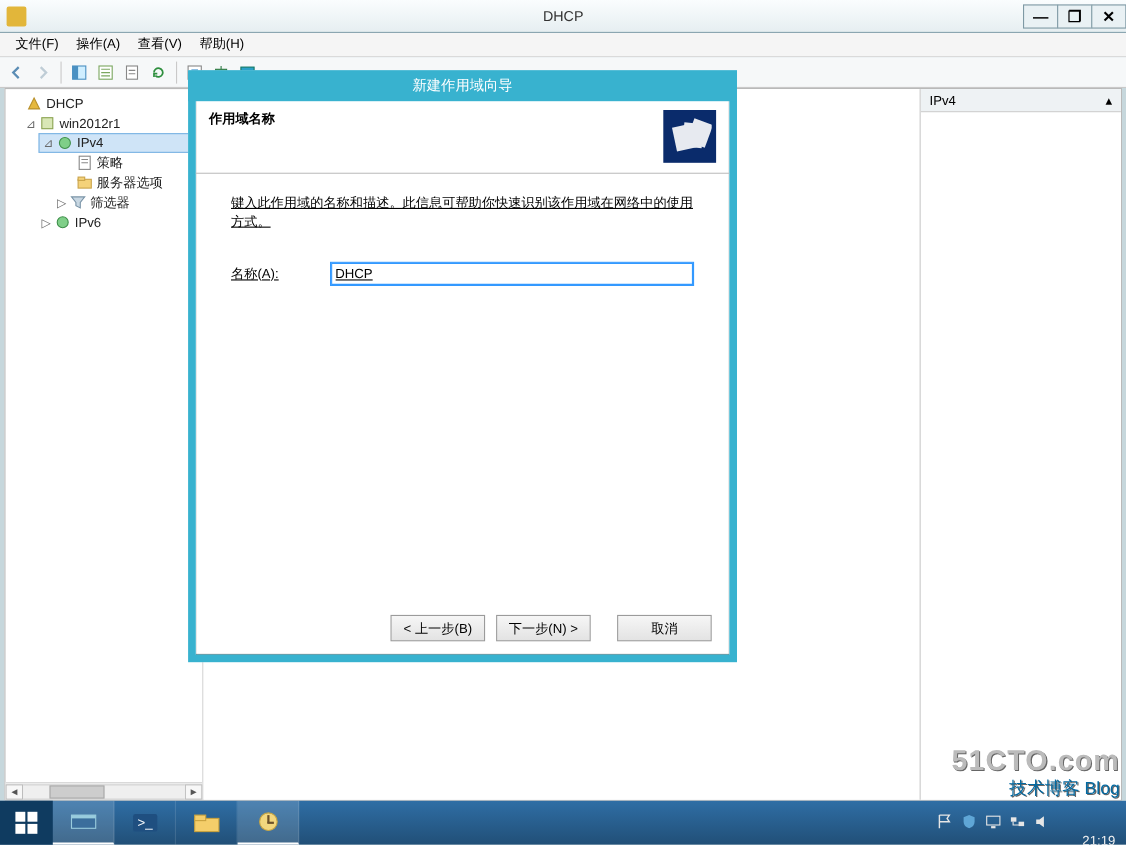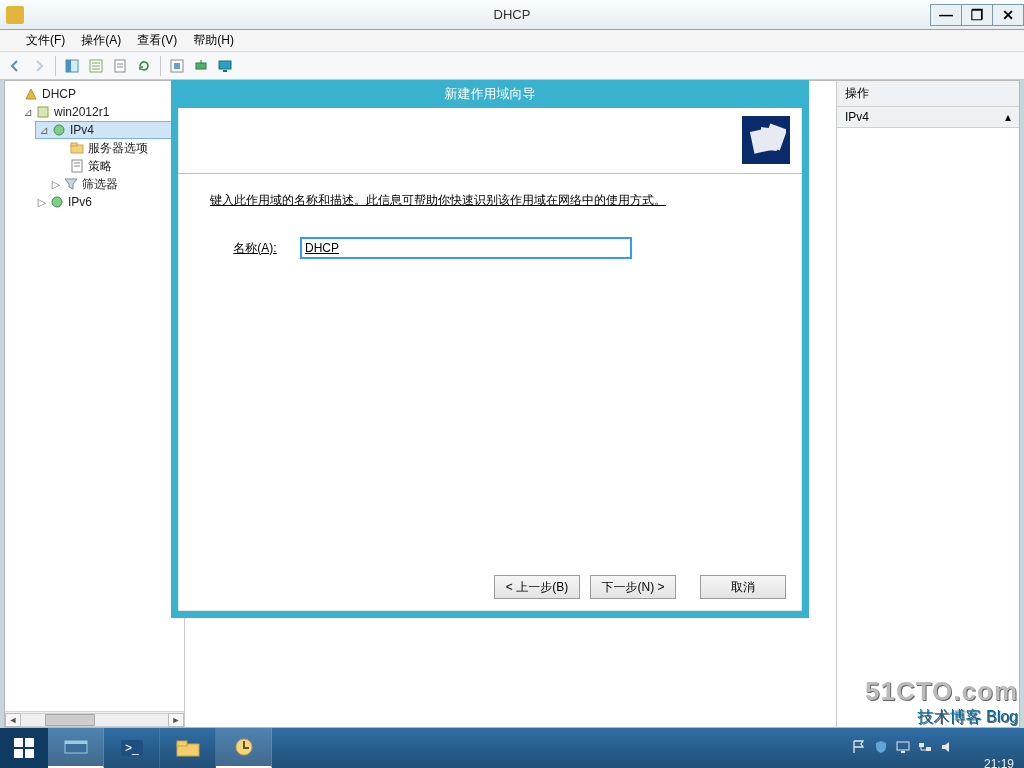--- a/index.html
+++ b/index.html
@@ -7,21 +7,21 @@
 
 
 .titlebar { height: 30px; background: linear-gradient(#fafdfe,#e6eef1); border-bottom: 1px solid #8ba6b1; display: flex; align-items: center; position: relative; }
 .titlebar .app-icon { width: 18px; height: 18px; margin: 0 6px; background: #e2b63a; border-radius: 2px; }
 .titlebar .title { position: absolute; left: 0; right: 0; text-align: center; font-size: 13px; color: #333; }
 .winbtns { margin-left: auto; display: flex; }
 .winbtn { width: 32px; height: 22px; border: 1px solid #7e99a4; background: #e9f1f4; display: flex; align-items: center; justify-content: center; margin-left: -1px; cursor: default; }
 .winbtn span { font-size: 14px; line-height: 1; font-weight: bold; }
 
 
-.menubar { height: 22px; background: #f5f5f5; border-bottom: 1px solid #d8d8d8; display: flex; align-items: center; padding-left: 18px; }
+.menubar { height: 22px; background: #f5f5f5; border-bottom: 1px solid #d8d8d8; display: flex; align-items: center; padding-left: 6px; }
 .menubar .mi { padding: 2px 8px; }
 
 
 .toolbar { height: 28px; background: #f6f8f9; border-bottom: 1px solid #c9c9c9; display: flex; align-items: center; padding-left: 4px; gap:2px;}
 .tbtn { width: 22px; height: 22px; display: flex; align-items: center; justify-content: center; border: 1px solid transparent; }
 .tbtn svg { width:16px; height:16px; }
 .tsep { width:1px; height:20px; background:#c9c9c9; margin:0 3px; }
 
 
 .main { position: absolute; top: 80px; bottom: 40px; left: 4px; right: 4px; display: flex; background: #fff; border: 1px solid #b9b9b9; }
@@ -38,32 +38,32 @@
 
 .centerpane { flex: 1; border-right: 1px solid #c9c9c9; background:#fff; position:relative; }
 
 .actionpane { width: 182px; background:#fff; display:flex; flex-direction:column; }
 .aphdr { background:#eef2f4; border-bottom:1px solid #d0d0d0; padding:4px 8px; font-size:12px; }
 .apsec { background:#eef2f4; border-bottom:1px solid #d0d0d0; padding:3px 8px; display:flex; justify-content:space-between; align-items:center; }
 .apitem { padding:6px 18px; display:flex; justify-content:space-between; align-items:center; }
 .apitem .arr { color:#333; }
 
 
-.wizard { position: absolute; left: 171px; top: 80px; width: 638px; height: 538px; background:#fff; border: 7px solid #38b2cf; box-shadow: 0 0 1px #000 inset;}
+.wizard { position: absolute; left: 171px; top: 64px; width: 499px; height: 538px; background:#fff; border: 7px solid #38b2cf; box-shadow: 0 0 1px #000 inset;}
 .wiztitle { height: 28px; background:#38b2cf; color:#fff; margin:-7px -7px 0 -7px; display:flex;align-items:center;justify-content:center; font-size:13px; }
 .wizheader { height: 66px; border-bottom:1px solid #bfbfbf; display:flex; padding: 8px 12px; align-items:flex-start;}
 .wizheader .whtxt { flex:1; }
 .wizheader .wht1 { font-weight:bold; margin-bottom:2px; }
 .wizheader .wht2 { padding-left: 14px; }
 .wizhdricon { width:48px; height:48px; background:#0a2b6b; display:flex; align-items:center; justify-content:center; }
 .wizhdricon svg { width:40px; height:40px; }
 .wizbody { padding: 18px 32px; text-decoration: underline; }
 .wizbody .instr { margin-bottom: 28px; }
 .frow { display:flex; align-items:center; margin-bottom: 18px; }
-.frow label { width: 90px; text-align: center; }
+.frow label { width: 90px; }
 .frow input { width: 332px; height: 22px; border:1px solid #999; padding: 2px 4px; background:#fff; font-size:12px;}
 .frow input.focus { box-shadow: 0 0 0 1px #3399ff inset; border-color:#3399ff;}
 .wizfooter { position:absolute; bottom:12px; right:16px; display:flex; gap:10px; }
 .wbtn { min-width:86px; height:24px; border:1px solid #9b9b9b; background:linear-gradient(#f6f6f6,#e3e3e3); padding: 0 8px; margin-top: 48px; }
 
 
 .taskbar { position:absolute; left:0; right:0; bottom:0; height:40px; background:linear-gradient(#2f6ea5,#214f77); display:flex; align-items:stretch; }
 .startbtn { width:48px; background:#0f3b60; display:flex; align-items:center; justify-content:center; }
 .startbtn svg { width:24px; height:24px; }
 .tbitem { width:56px; border-right:1px solid rgba(255,255,255,0.12); display:flex;align-items:center;justify-content:center; }
@@ -190,36 +190,36 @@
             <svg viewBox="0 0 16 16">
               <circle cx="8" cy="8" r="5" fill="#7fcf88" stroke="#3f8f4a"></circle>
             </svg>
           </span>
         <span>IPv4</span>
       </div>
       <div class="tnode" style="padding-left:48px">
         <span class="exp"></span>
         <span class="ticon">
             <svg viewBox="0 0 16 16">
-              <rect x="2" y="5" width="12" height="8" fill="#f4d27a" stroke="#caa44a"></rect>
-              <rect x="2" y="3" width="6" height="3" fill="#f4d27a" stroke="#caa44a"></rect>
-            </svg>
-          </span>
-        <span>服务器选项</span>
-      </div>
-      <div class="tnode" style="padding-left:48px">
-        <span class="exp"></span>
-        <span class="ticon">
-            <svg viewBox="0 0 16 16">
               <rect x="3" y="2" width="10" height="12" fill="#fff" stroke="#888"></rect>
               <line x1="5" y1="5" x2="11" y2="5" stroke="#888"></line>
               <line x1="5" y1="8" x2="11" y2="8" stroke="#888"></line>
             </svg>
           </span>
         <span>策略</span>
+      </div>
+      <div class="tnode" style="padding-left:48px">
+        <span class="exp"></span>
+        <span class="ticon">
+            <svg viewBox="0 0 16 16">
+              <rect x="2" y="5" width="12" height="8" fill="#f4d27a" stroke="#caa44a"></rect>
+              <rect x="2" y="3" width="6" height="3" fill="#f4d27a" stroke="#caa44a"></rect>
+            </svg>
+          </span>
+        <span>服务器选项</span>
       </div>
       <div class="tnode" style="padding-left:42px">
         <span class="exp">▷</span>
         <span class="ticon">
             <svg viewBox="0 0 16 16">
               <path d="M2 3h12l-4 5v5l-4-2v-3z" fill="#c8d7e2" stroke="#7a94a7"></path>
             </svg>
           </span>
         <span>筛选器</span>
       </div>
@@ -238,32 +238,32 @@
       <div class="track">
           <div class="thumb"></div>
         </div>
       <div class="arrow">►</div>
     </div>
   </div>
 
   <div class="centerpane"></div>
 
   <div class="actionpane">
-    <div class="aphdr">操作</div>
     <div class="apsec">
       <span>IPv4</span>
       <span>▴</span>
     </div>
   </div>
 </div>
 
 <div class="wizard">
   <div class="wiztitle">新建作用域向导</div>
   <div class="wizheader">
     <div class="whtxt">
+      <div class="wht1">作用域名称</div>
     </div>
     <div class="wizhdricon">
       <svg viewBox="0 0 40 40">
           <g fill="#fff" opacity="0.9">
             <rect x="6" y="10" width="18" height="22" transform="rotate(-12 15 21)"></rect>
             <rect x="14" y="8" width="18" height="22" transform="rotate(6 23 19)"></rect>
             <rect x="20" y="6" width="18" height="22" transform="rotate(20 29 17)"></rect>
           </g>
         </svg>
     </div>

